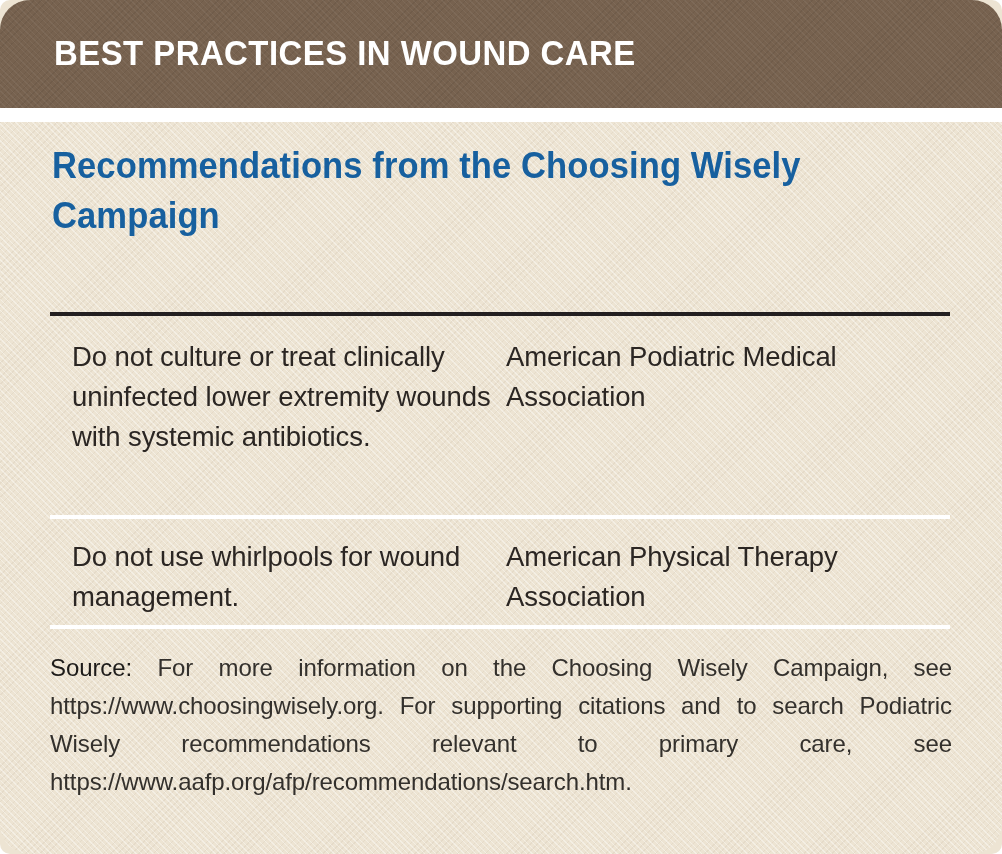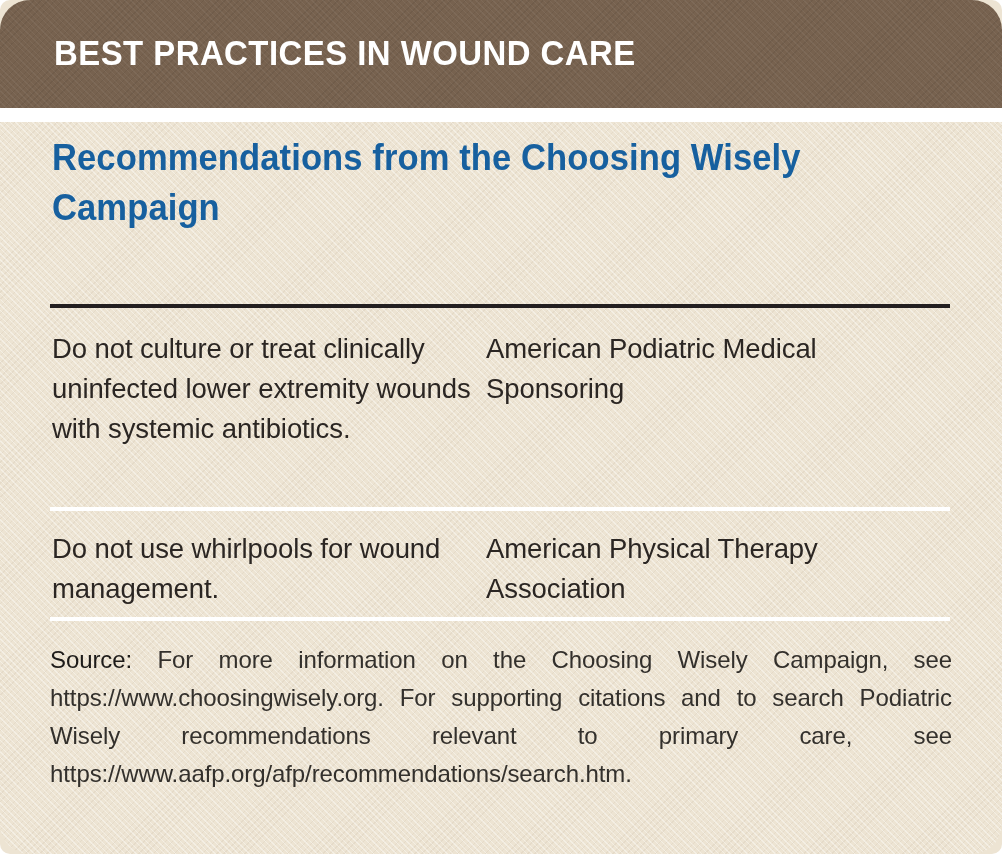--- a/index.html
+++ b/index.html
@@ -82,21 +82,21 @@
     width: 1002px;
     height: 14px;
     background: #ffffff;
     z-index: 3;
   }
 
   
   #body {
     position: absolute;
     left: 0;
-    top: 104px;
+    top: 112px;
     width: 856px;
     height: 732px;
     z-index: 2;
   }
 
   #table-title {
     position: absolute;
     left: 52px;
     top: 29px;
     width: 810px;
@@ -141,20 +141,21 @@
   .row { position: absolute; left: 0; width: 1002px; }
   .cell {
     position: absolute;
     top: 0;
     font-family: "Liberation Sans", sans-serif;
     font-weight: normal;
     font-size: 27.5px;
     line-height: 40px;
     color: #2b2623;
     letter-spacing: -0.1px;
+    margin-left: 20px;
   }
   #row-0 { top: 225px; height: 172px; }
   #row-1 { top: 425px; height: 92px; }
 
   .rule-white {
     position: absolute;
     left: 50px;
     width: 900px;
     height: 4px;
     background: #ffffff;
@@ -192,21 +193,21 @@
 
   <div id="body">
 
     <div id="table-title" style="color: rgb(23, 96, 159);">Recommendations from the Choosing Wisely Campaign</div>
 
 
     <div id="rule-head" style="background: rgb(35, 31, 32);"></div>
 
     <div class="row" id="row-0">
       <div class="cell col1">Do not culture or treat clinically uninfected lower extremity wounds with systemic antibiotics.</div>
-      <div class="cell col2">American Podiatric Medical Sponsoring</div>
+      <div class="cell col2">American Podiatric Medical Association</div>
     </div>
     <div class="rule-white" id="rule-0" style="background: rgb(255, 255, 255);"></div>
 
     <div class="row" id="row-1">
       <div class="cell col1">Do not use whirlpools for wound management.</div>
       <div class="cell col2">American Physical Therapy Association</div>
     </div>
     <div class="rule-white" id="rule-1" style="background: rgb(255, 255, 255);"></div>
 
     <div id="source">

